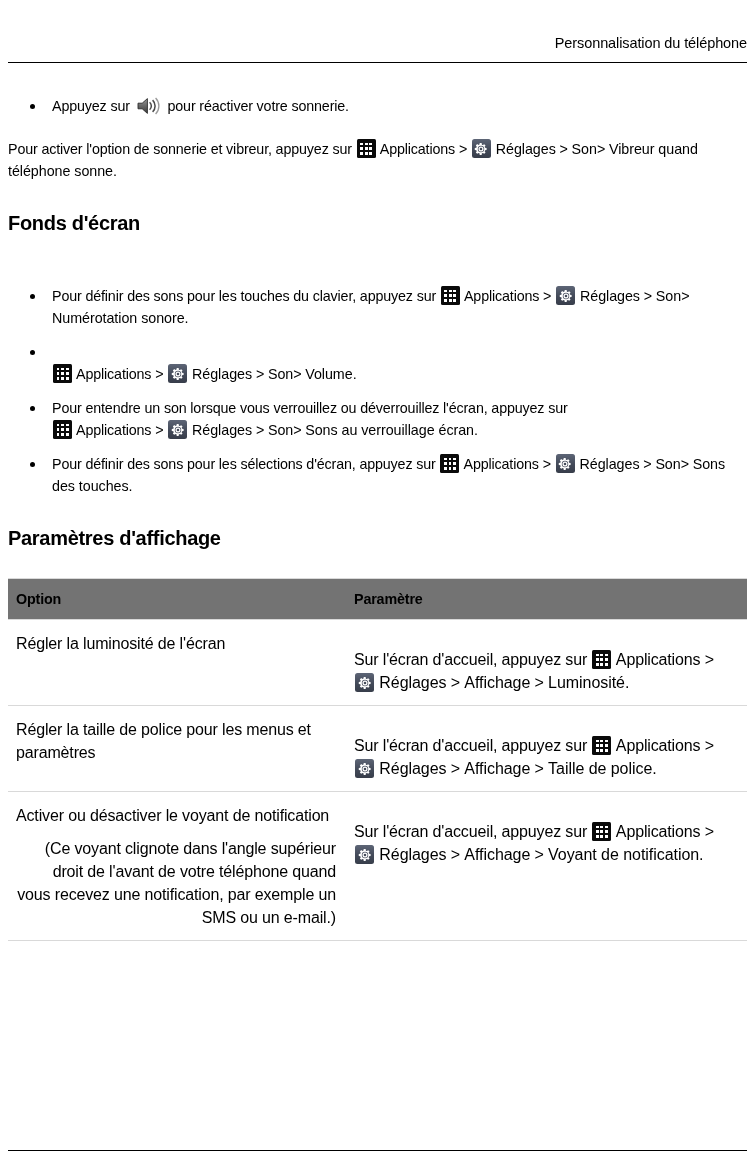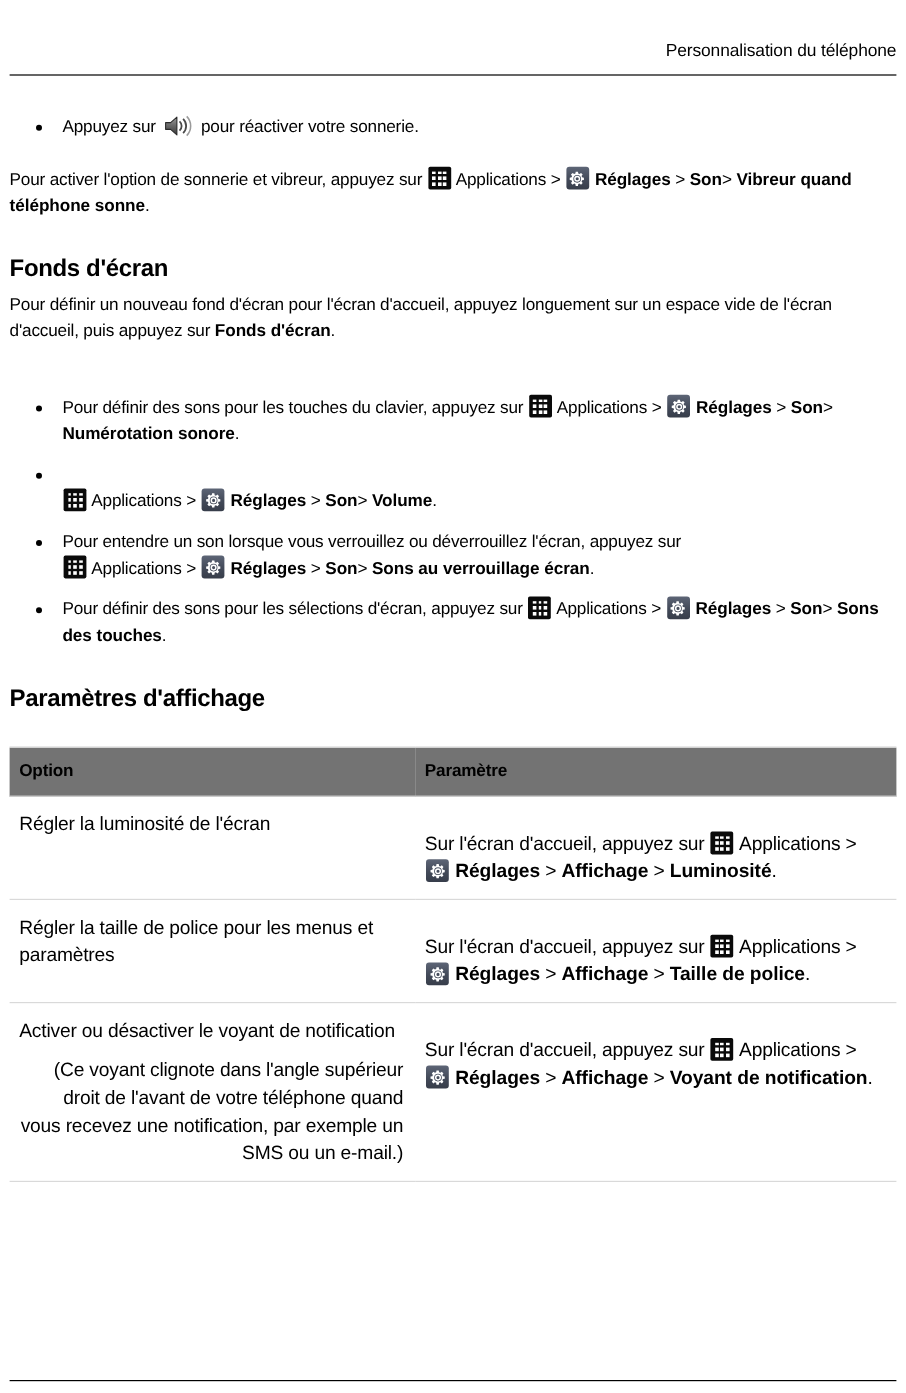--- a/index.html
+++ b/index.html
@@ -72,21 +72,21 @@
     content: "";
     position: absolute;
     left: 22px;
     top: 9px;
     width: 5px;
     height: 5px;
     border-radius: 50%;
     background: #000;
   }
 
-  b, .bold { font-weight: bold; letter-spacing: -0.05px; }
+  b, .bold { font-weight: normal; letter-spacing: -0.05px; }
 
   
   .ico {
     display: inline-block;
     vertical-align: -4px;
     position: relative;
   }
   .ico-apps {
     width: 19px; height: 19px;
     background: #0a0a0a;
@@ -237,24 +237,20 @@
       <b>Réglages</b>
       <span>&gt;</span>
       <b>Son</b><span>&gt;</span>
       <b>Vibreur quand téléphone sonne</b><span>.</span>
     </p>
 
     <div class="spacer-lg"></div>
 
     <h2 class="heading">Fonds d'écran</h2>
     <div style="height:8px"></div>
-    <p class="para">
-      <span>Pour définir un nouveau fond d'écran pour l'écran d'accueil, appuyez longuement sur un espace vide de l'écran d'accueil, puis appuyez sur</span>
-      <b>Fonds d'écran</b><span>.</span>
-    </p>
 
     <div class="spacer-lg"></div>
 
     <div style="height:12px"></div>
 
     <ul class="bullets">
 
       <li style="margin-bottom:12px">
         <span>Pour définir des sons pour les touches du clavier, appuyez sur</span>
         <span class="ico ico-apps">

